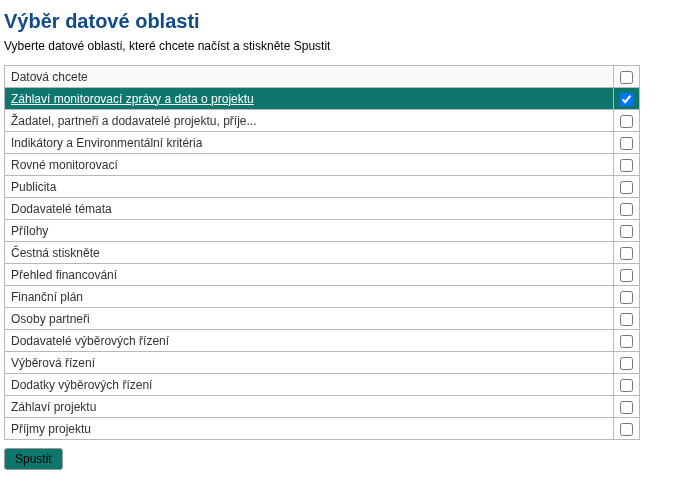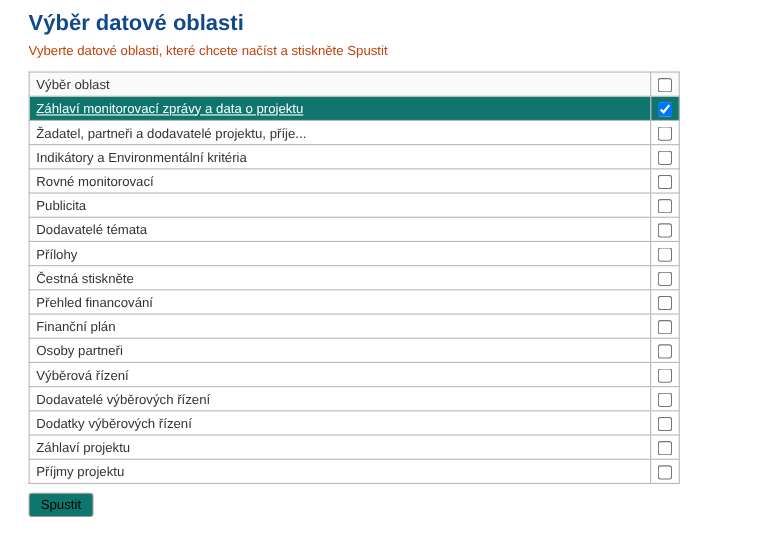--- a/index.html
+++ b/index.html
@@ -6,31 +6,31 @@
     margin: 0;
     padding: 0;
     font-family: Arial, sans-serif;
     font-size: 12px;
     color: #333;
     background: #fff;
   }
   .page {
     width: 644px;
     box-sizing: border-box;
-    padding: 8px 26px;
+    padding: 8px 4px;
   }
   h1.title {
     font-size: 20px;
     color: #104a8a;
     font-weight: bold;
     margin: 2px 0 6px 0;
   }
   .instruction {
     font-size: 12px;
-    color: #c2410c;
+    color: #000000;
     margin: 0 0 12px 0;
   }
   table.grid {
     width: 100%;
     border-collapse: collapse;
     table-layout: fixed;
   }
   table.grid th, table.grid td {
     border: 1px solid #b8b8b8;
     padding: 3px 6px;
@@ -81,21 +81,21 @@
   <h1 class="title">Výběr datové oblasti</h1>
   <p class="instruction">Vyberte datové oblasti, které chcete načíst a stiskněte Spustit</p>
 
   <table class="grid">
     <colgroup>
       <col class="c-label">
       <col class="c-check">
     </colgroup>
     <thead>
       <tr>
-        <th>Výběr oblast</th>
+        <th>Datová chcete</th>
         <th class="hdr-check">
           <input type="checkbox" style="">
         </th>
       </tr>
     </thead>
     <tbody id="rows">
         <tr class="row-selected">
           <td>Záhlaví monitorovací zprávy a data o projektu</td>
           <td class="cell-check"><input type="checkbox" checked="" style=""></td>
         </tr>
@@ -133,25 +133,25 @@
         </tr>
         <tr>
           <td>Finanční plán</td>
           <td class="cell-check"><input type="checkbox" style=""></td>
         </tr>
         <tr>
           <td>Osoby partneři</td>
           <td class="cell-check"><input type="checkbox" style=""></td>
         </tr>
         <tr>
-          <td>Výběrová řízení</td>
+          <td>Dodavatelé výběrových řízení</td>
           <td class="cell-check"><input type="checkbox" style=""></td>
         </tr>
         <tr>
-          <td>Dodavatelé výběrových řízení</td>
+          <td>Výběrová řízení</td>
           <td class="cell-check"><input type="checkbox" style=""></td>
         </tr>
         <tr>
           <td>Dodatky výběrových řízení</td>
           <td class="cell-check"><input type="checkbox" style=""></td>
         </tr>
         <tr>
           <td>Záhlaví projektu</td>
           <td class="cell-check"><input type="checkbox" style=""></td>
         </tr>

